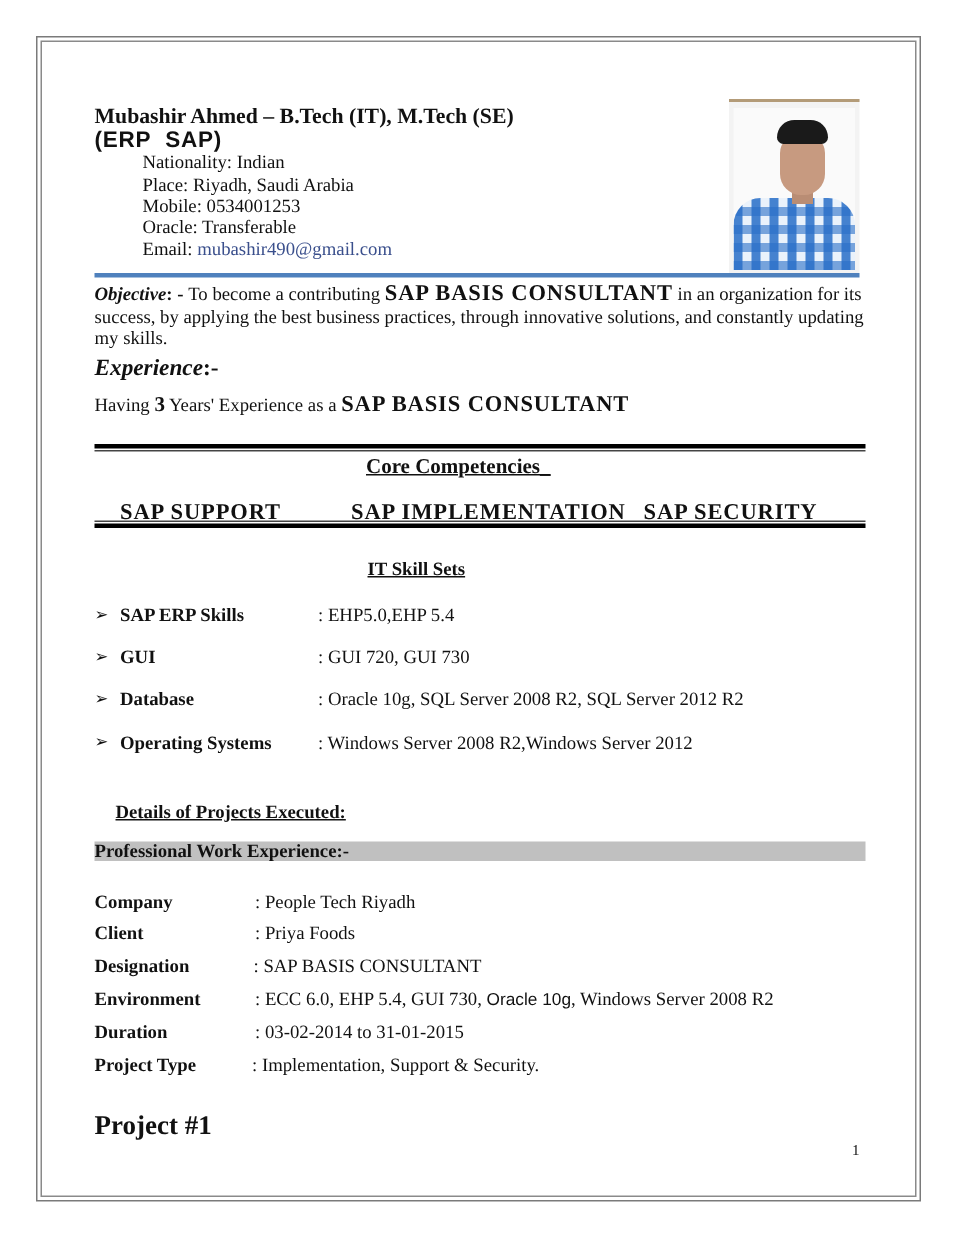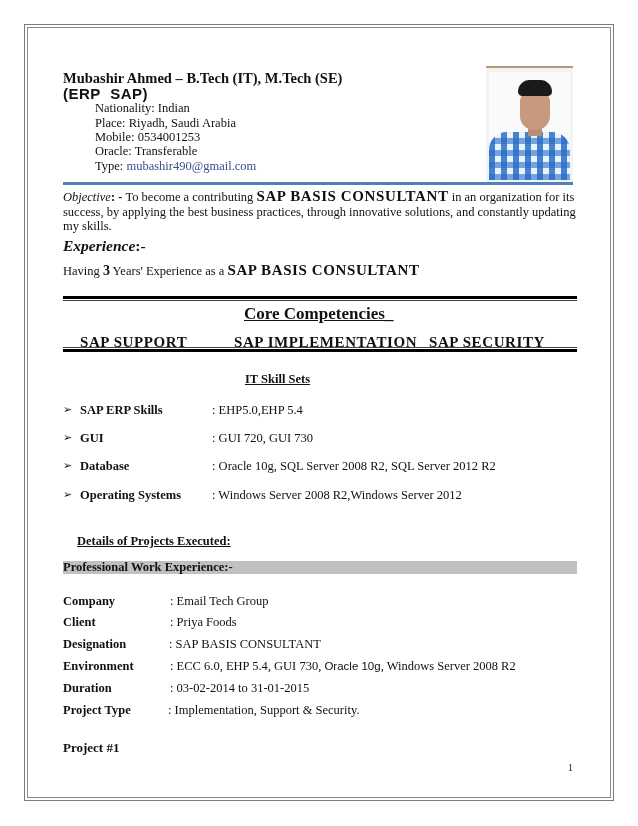--- a/index.html
+++ b/index.html
@@ -25,58 +25,58 @@
   .photo-neck { position: absolute; left: 42px; top: 58px; width: 14px; height: 10px; background: #b98d74; }
   .photo-shirt { position: absolute; left: 3px; top: 64px; width: 81px; height: 48px;
                  border-radius: 18px 18px 0 0;
                  background-color: #eaf2fb;
                  background-image:
                    linear-gradient(90deg, rgba(40,110,200,0.85) 50%, transparent 50%),
                    linear-gradient(0deg, rgba(40,110,200,0.6) 50%, transparent 50%);
                  background-size: 12px 12px, 12px 12px; }
   .blue-rule { position: absolute; left: 63px; top: 182px; width: 510px; height: 3px; background: #4f81bd; }
   .objective { left: 63px; top: 189px; font-size: 12.5px; line-height: 14.5px; white-space: normal; width: 515px; }
-  .objective .label { font-weight: normal; font-style: italic; }
+  .objective .label { font-weight: bold; font-style: italic; }
   .sc { font-weight: bold; font-size: 15px; letter-spacing: 0.6px; }
   .exp-title { left: 63px; top: 237px; font-size: 15.5px; font-weight: bold; font-style: italic; }
   .exp-line { left: 63px; top: 262px; font-size: 12.5px; }
   .exp-line .num { font-weight: bold; font-size: 14px; }
   .rule-thick { position: absolute; left: 63px; width: 514px; height: 3px; background: #000; }
   .rule-thin { position: absolute; left: 63px; width: 514px; height: 1px; background: #444; }
-  .core-title { left: 244px; top: 304px; font-size: 17px; font-weight: bold; text-decoration: underline; }
+  .core-title { left: 244px; top: 304px; font-size: 14px; font-weight: bold; text-decoration: underline; }
   .comp { top: 334px; font-size: 15px; font-weight: bold; letter-spacing: 0.6px; }
   .skill-title { left: 245px; top: 372px; font-size: 12.5px; font-weight: bold; text-decoration: underline; }
   .skill-row { left: 63px; font-size: 12.5px; height: 16px; }
   .skill-row .arrow { position: absolute; left: 0; font-size: 11px; }
   .skill-row .key { position: absolute; left: 17px; font-weight: bold; }
   .skill-row .val { position: absolute; left: 149px; }
   .details-title { left: 63px; top: 534px; font-size: 12.5px; font-weight: bold; text-decoration: underline; margin-left: 14px; }
   .gray-band { position: absolute; left: 63px; top: 561px; width: 514px; height: 13px; background: #c0c0c0; }
   .gray-band-text { left: 63px; top: 560px; font-size: 12.5px; font-weight: bold; }
   .kv-row { left: 63px; font-size: 12.5px; height: 16px; }
   .kv-row .key { position: absolute; left: 0; font-weight: bold; }
   .kv-row .val { position: absolute; left: 107px; }
   .oracle { font-family: Liberation Sans, sans-serif; font-size: 11.5px; margin-top: 23px; }
-  .project1 { left: 63px; top: 740px; font-size: 13px; font-weight: bold; }
+  .project1 { left: 63px; top: 740px; font-size: 18px; font-weight: bold; }
   .page-num { left: 568px; top: 762px; font-size: 10px; }
 </style>
 </head>
 <body>
 
 <div class="page-border-outer"></div>
 <div class="page-border-inner"></div>
 
 <div class="abs name">Mubashir Ahmed – B.Tech (IT), M.Tech (SE)</div>
 <div class="abs erp">(ERP  SAP)</div>
 <div class="abs info" style="top:101px">Nationality: Indian</div>
 <div class="abs info" style="top:116px">Place: Riyadh, Saudi Arabia</div>
 <div class="abs info" style="top:130px">Mobile: 0534001253</div>
 <div class="abs info" style="top:144px">Oracle: Transferable</div>
 <div class="abs info" style="top:159px">
-  <span>Type: </span><span class="email-link">mubashir490@gmail.com</span>
+  <span>Email: </span><span class="email-link">mubashir490@gmail.com</span>
 </div>
 
 <div class="photo">
   <div class="photo-bg"></div>
   <div class="photo-shirt"></div>
   <div class="photo-neck"></div>
   <div class="photo-face"></div>
   <div class="photo-hair"></div>
 </div>
 
@@ -124,21 +124,21 @@
   <span class="key">Operating Systems</span>
   <span class="val">: Windows Server 2008 R2,Windows Server 2012</span>
 </div>
 
 <div class="abs details-title">Details of Projects Executed:</div>
 <div class="gray-band"></div>
 <div class="abs gray-band-text">Professional Work Experience:-</div>
 
 <div class="abs kv-row" style="top:594px">
   <span class="key">Company</span>
-  <span class="val">: Email Tech Group</span>
+  <span class="val">: People Tech Riyadh</span>
 </div>
 <div class="abs kv-row" style="top:615px">
   <span class="key">Client</span>
   <span class="val">: Priya Foods</span>
 </div>
 <div class="abs kv-row" style="top:637px">
   <span class="key">Designation</span>
   <span class="val" style="left:106px">: SAP BASIS CONSULTANT</span>
 </div>
 <div class="abs kv-row" style="top:659px">

